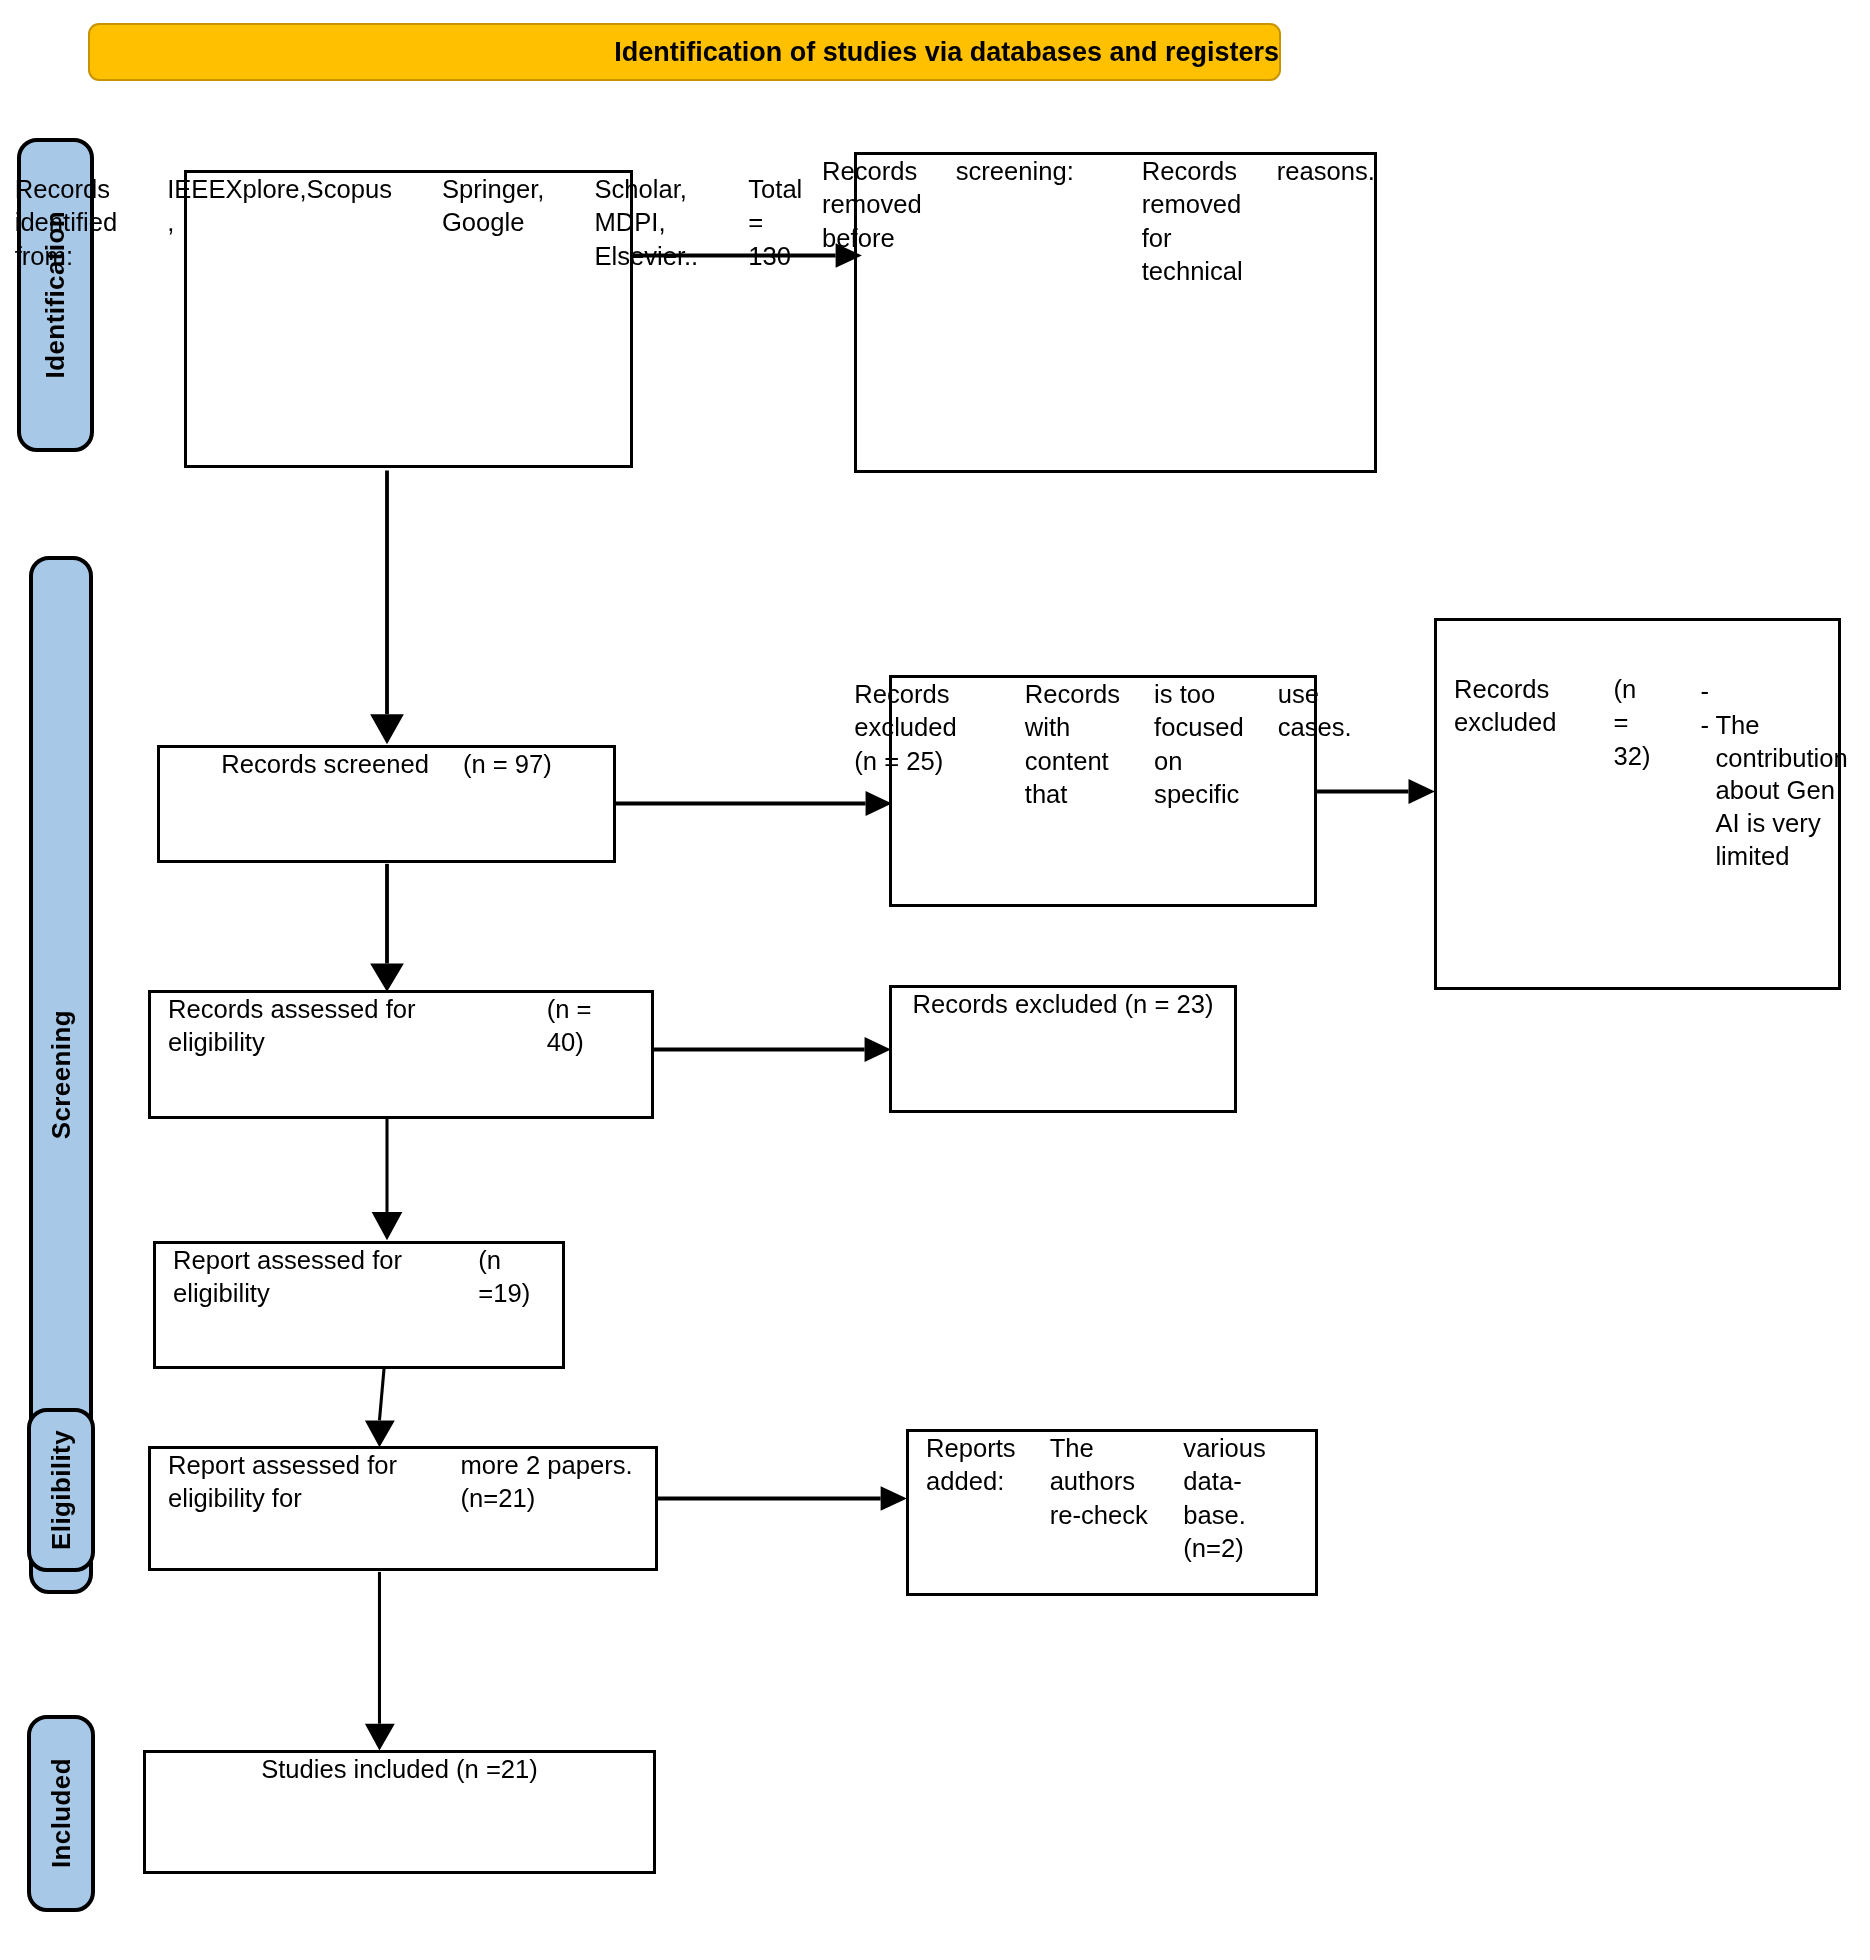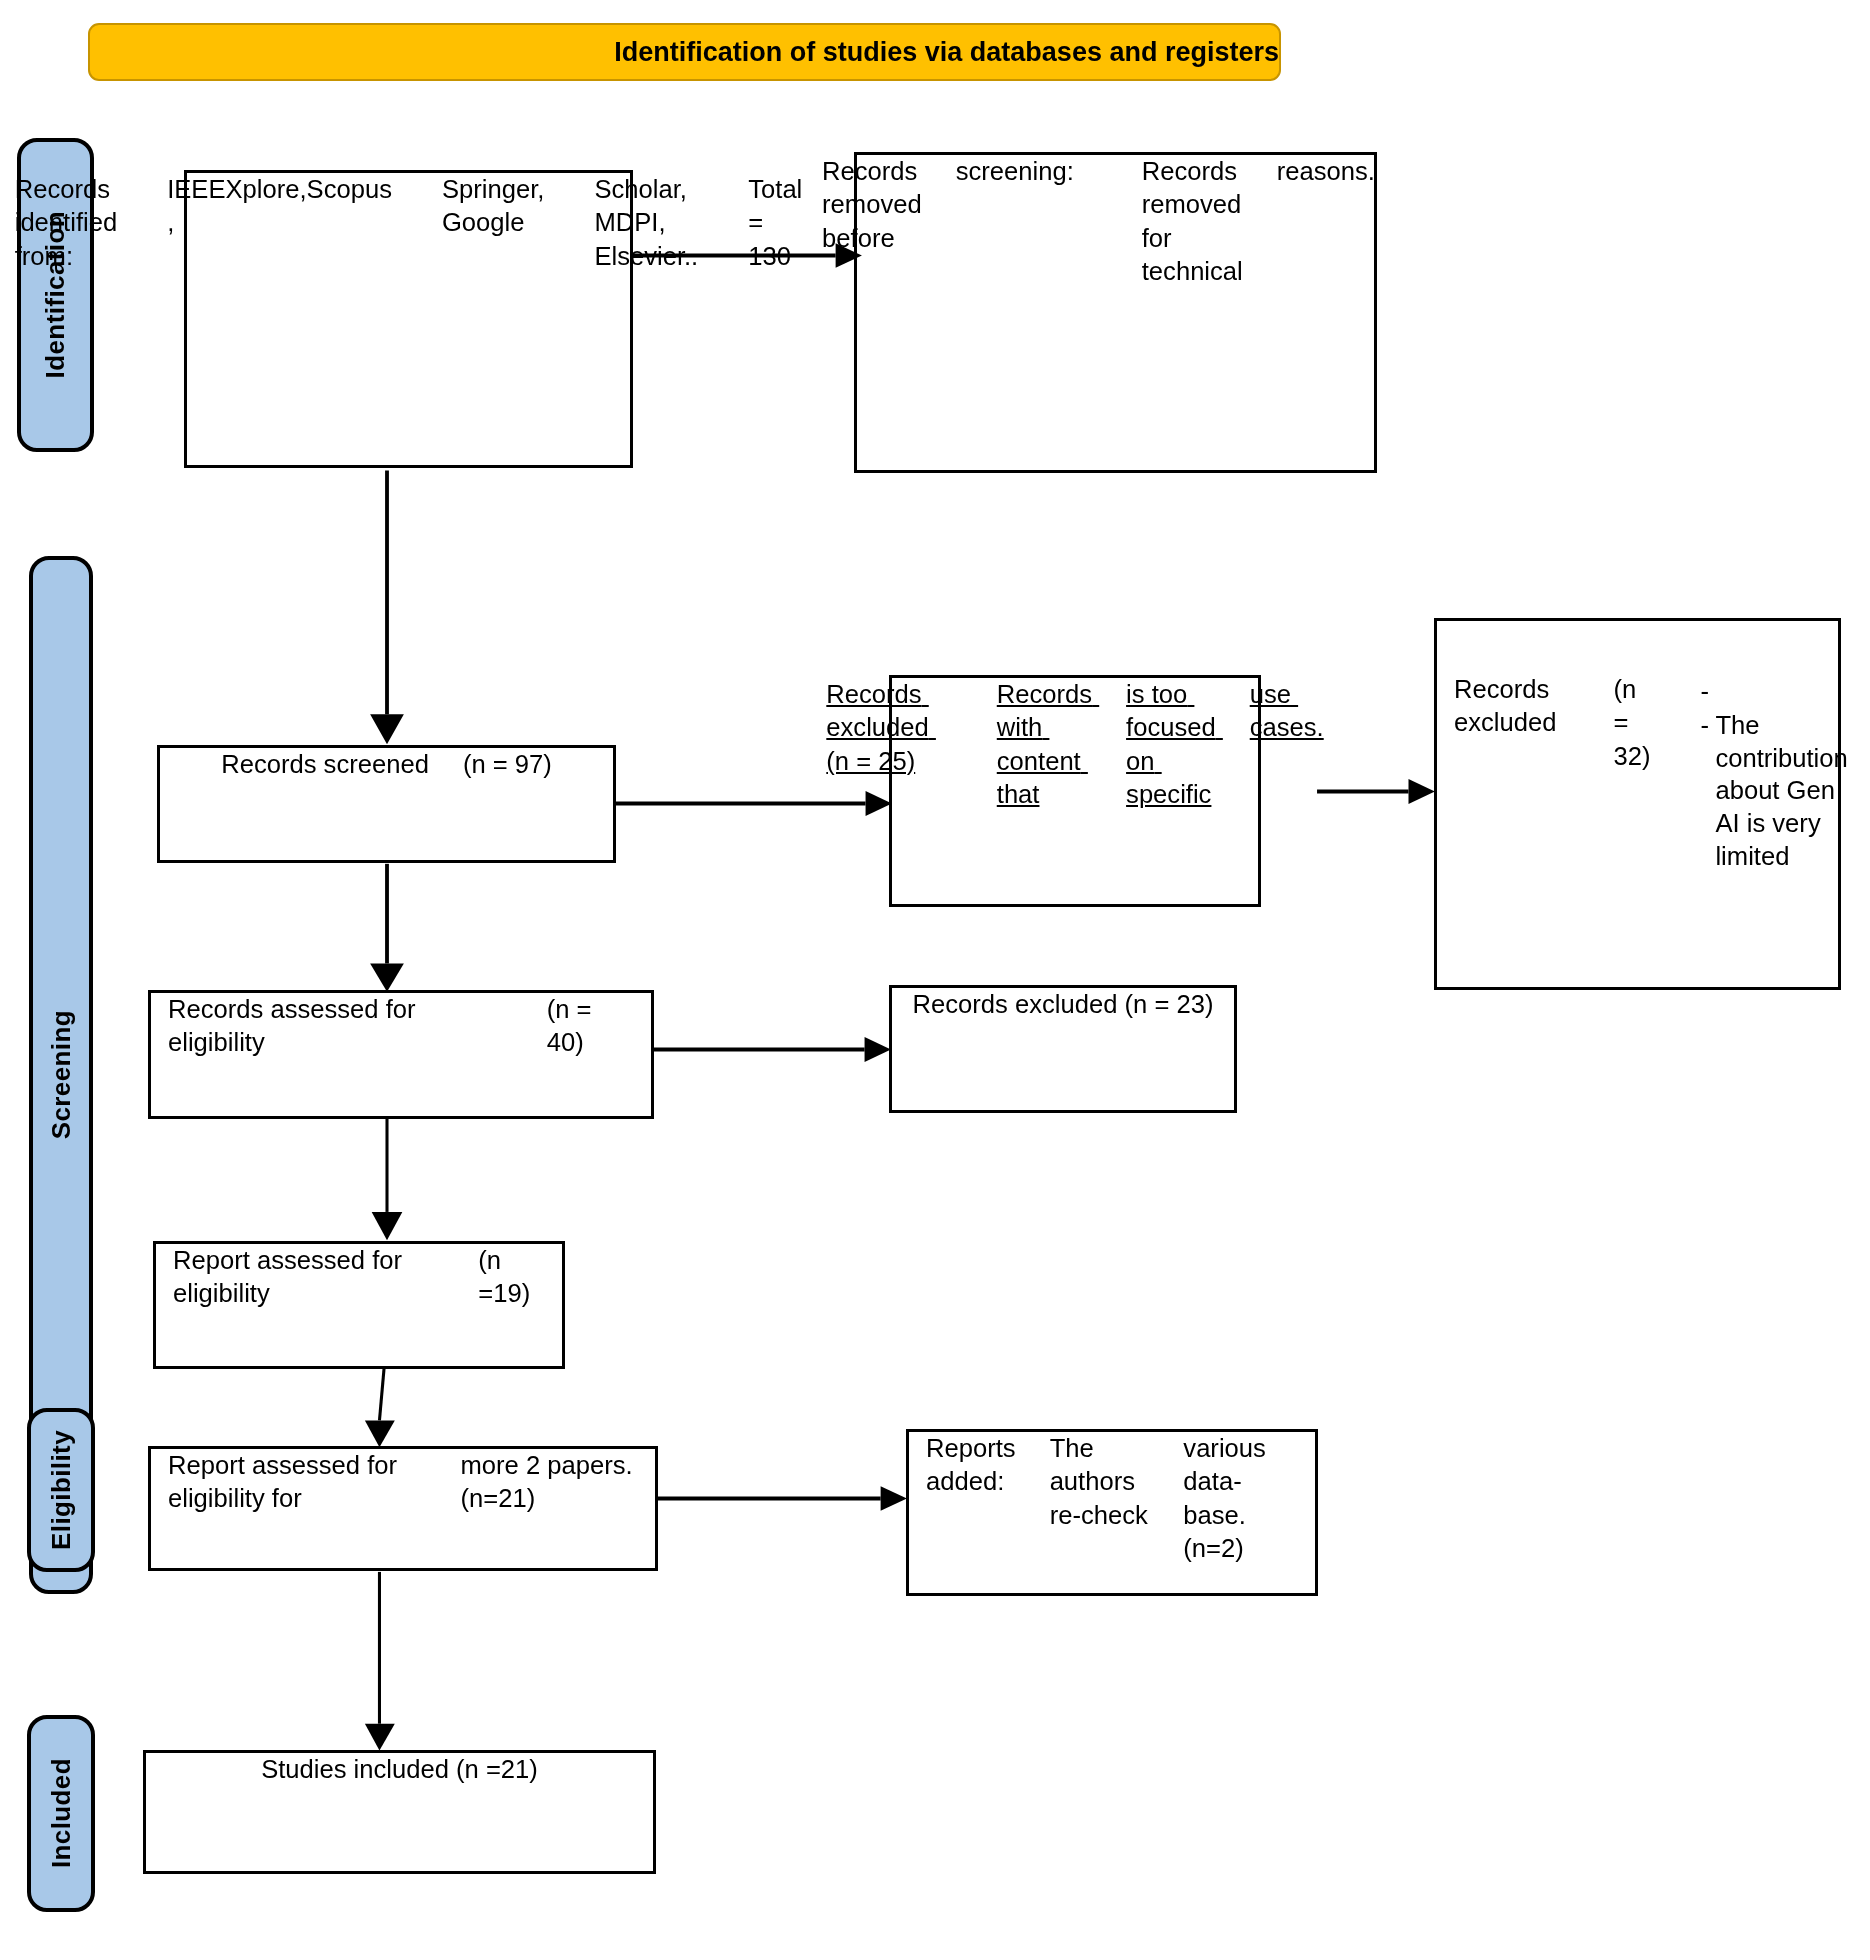--- a/index.html
+++ b/index.html
@@ -153,21 +153,21 @@
     <div class="btext">Records removed for technical</div>
     <div class="btext">reasons.</div>
     <div class="btext" style="height:23px;"></div>
   </div>
 
   <div class="flow-box" style="left:157px; top:745px; width:459px; height:118px;">
     <div class="btext">Records screened</div>
     <div class="btext">(n = 97)</div>
   </div>
 
-  <div class="flow-box" style="left:889px; top:675px; width:372px; height:232px;text-decoration:underline;">
+  <div class="flow-box" style="left:889px; top:675px; width:428px; height:232px;">
     <div class="btext">Records excluded (n = 25)</div>
     <div class="btext" style="height:26px;"></div>
     <div class="btext">Records with content that</div>
     <div class="btext">is too focused on specific</div>
     <div class="btext">use cases.</div>
   </div>
 
   <div class="flow-box" style="left:1434px; top:618px; width:407px; height:372px; justify-content:flex-start; padding-top:52px;">
     <div class="btext">Records excluded</div>
     <div class="btext" style="padding-left:40px;">(n = 32)</div>

